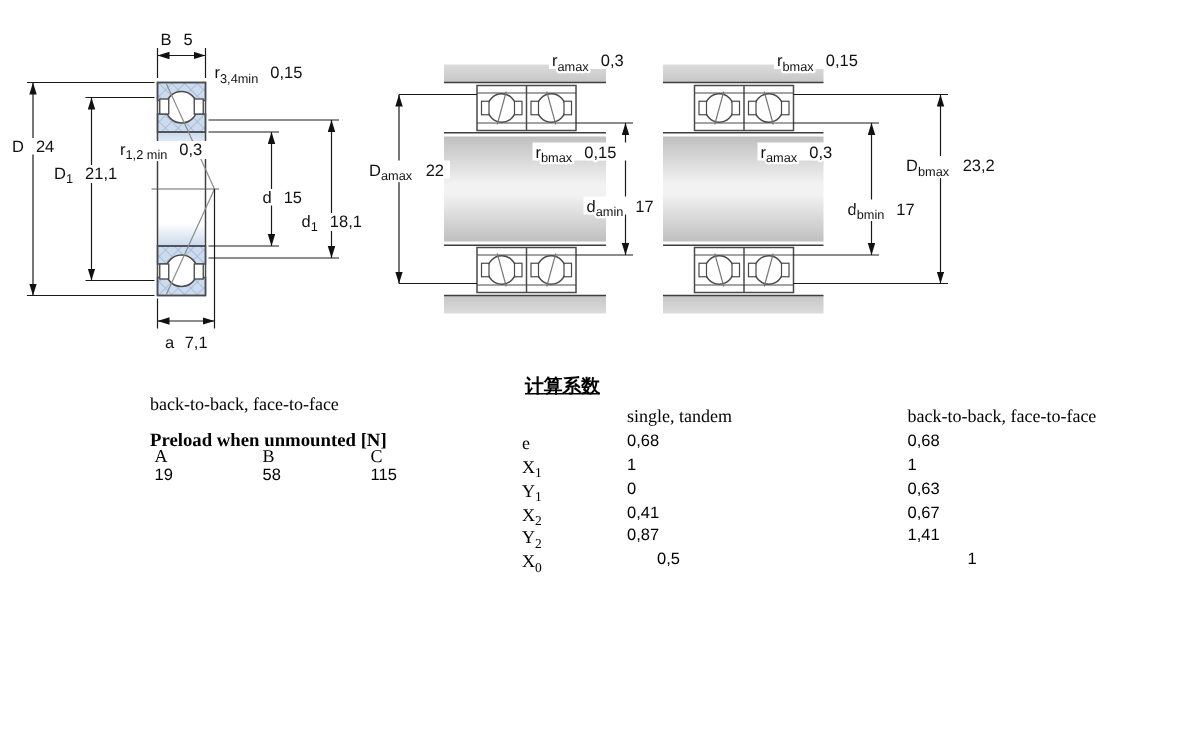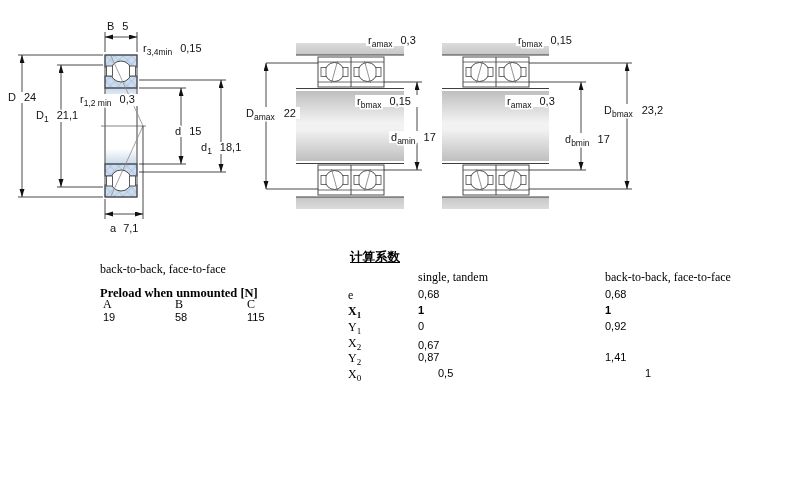--- a/index.html
+++ b/index.html
@@ -224,32 +224,33 @@
   <div>
     <div class="abs serif-bold" style="left:350px;top:249px;text-decoration:underline;">计算系数</div>
     <div class="abs serif" style="left:418px;top:270px;">single, tandem</div>
     <div class="abs serif" style="left:605px;top:270px;">back-to-back, face-to-face</div>
 
     <div class="frow sansval" style="top:288px;">
       <span class="fc0"><span>e</span><sub></sub></span>
       <span class="fc1">0,68</span>
       <span>0,68</span>
     </div>
-    <div class="frow sansval" style="top:304px;font-weight:bold;">
+    <div class="frow sansval" style="top:304px;">
       <span class="fc0"><span>X</span><sub>1</sub></span>
       <span class="fc1">1</span>
       <span>1</span>
     </div>
     <div class="frow sansval" style="top:320px;">
       <span class="fc0"><span>Y</span><sub>1</sub></span>
       <span class="fc1">0</span>
-      <span>0,92</span>
-    </div>
-    <div class="frow sansval" style="top:336px;align-items:flex-end;">
+      <span>0,63</span>
+    </div>
+    <div class="frow sansval" style="top:336px;">
       <span class="fc0"><span>X</span><sub>2</sub></span>
+      <span class="fc1">0,41</span>
       <span>0,67</span>
     </div>
     <div class="frow sansval" style="top:351px;">
       <span class="fc0"><span>Y</span><sub>2</sub></span>
       <span class="fc1">0,87</span>
       <span>1,41</span>
     </div>
     <div class="frow sansval" style="top:367px;gap:20px;">
       <span class="fc0"><span>X</span><sub>0</sub></span>
       <span class="fc1">0,5</span>

